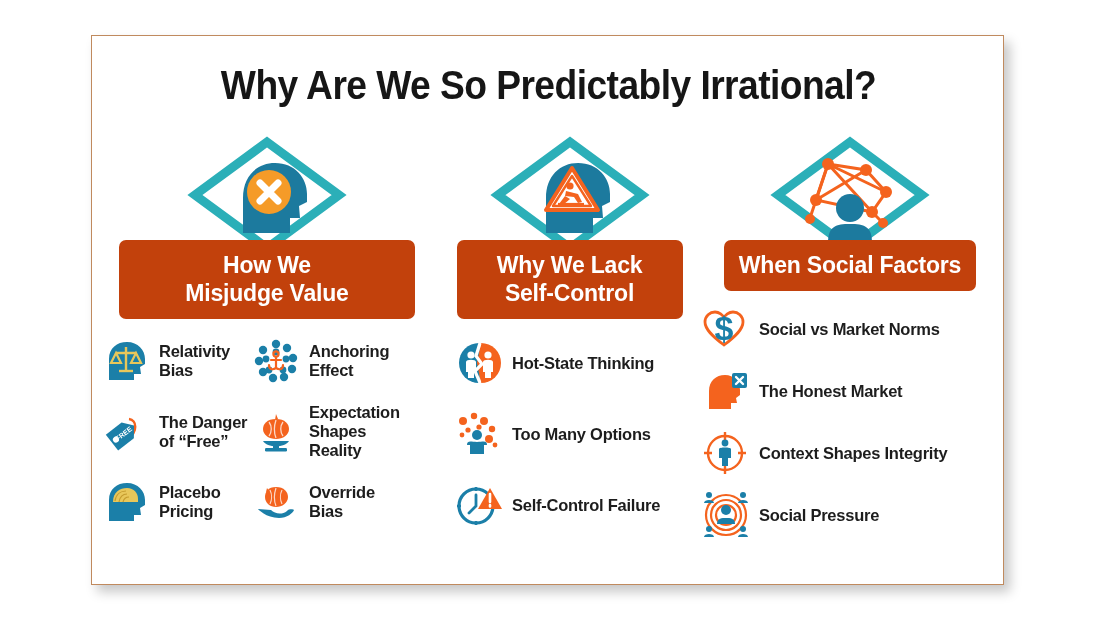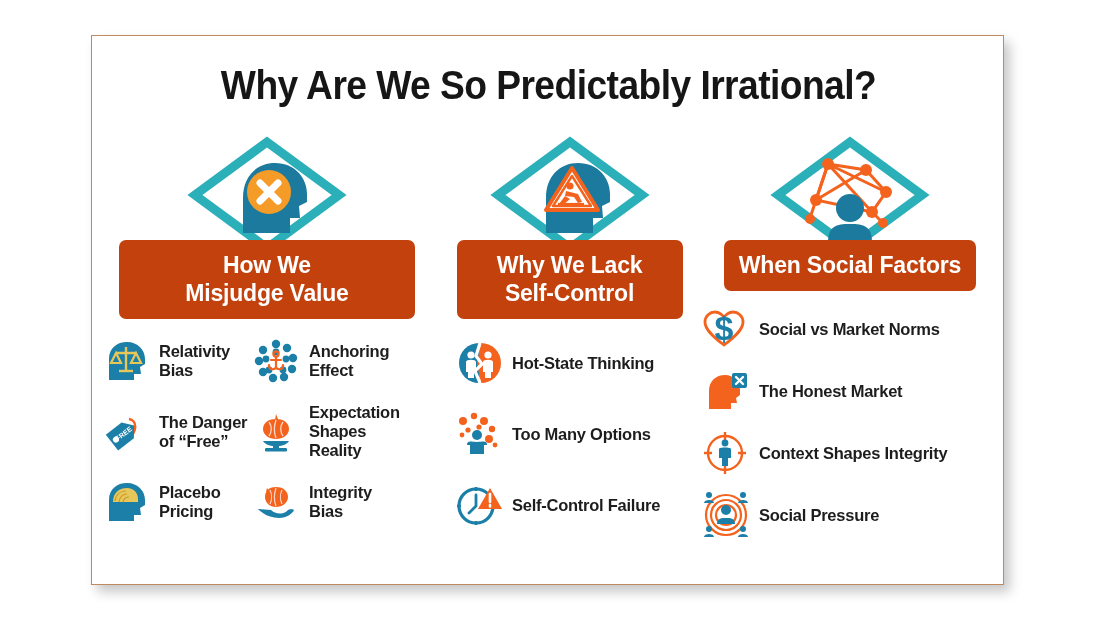--- a/index.html
+++ b/index.html
@@ -251,21 +251,21 @@
         <div class="item">
           <span class="item-icon">
             <svg width="46" height="44" viewBox="0 0 46 44">
               <path d="M14 8 L16 11 L13 12 Z" fill="#F4631E"></path>
               <path d="M23 7 C15 7 12 12 12 17 C12 23 17 27 23 27 C29 27 35 23 35 17 C35 12 31 7 23 7 Z" fill="#F4631E"></path>
               <path d="M17 10 C19 14 19 20 17 24 M23 8 C21 14 21 21 23 26 M29 10 C27 14 27 20 29 24" stroke="#ffffff" stroke-width="1.2" fill="none" opacity="0.75"></path>
               <path d="M5 29 C5 29 13 38 26 38 C34 38 40 33 41 30 C41 30 37 28 34 31 C29 35 22 34 18 30 Z" fill="#1B7FA8"></path>
             </svg>
           </span>
           <span class="item-label">
-            <span>Integrity</span><br>
+            <span>Override</span><br>
             <span>Bias</span>
           </span>
         </div>
 
       </div>
     </div>
 
     <div class="column col-1">
 
       <div class="emblem">

